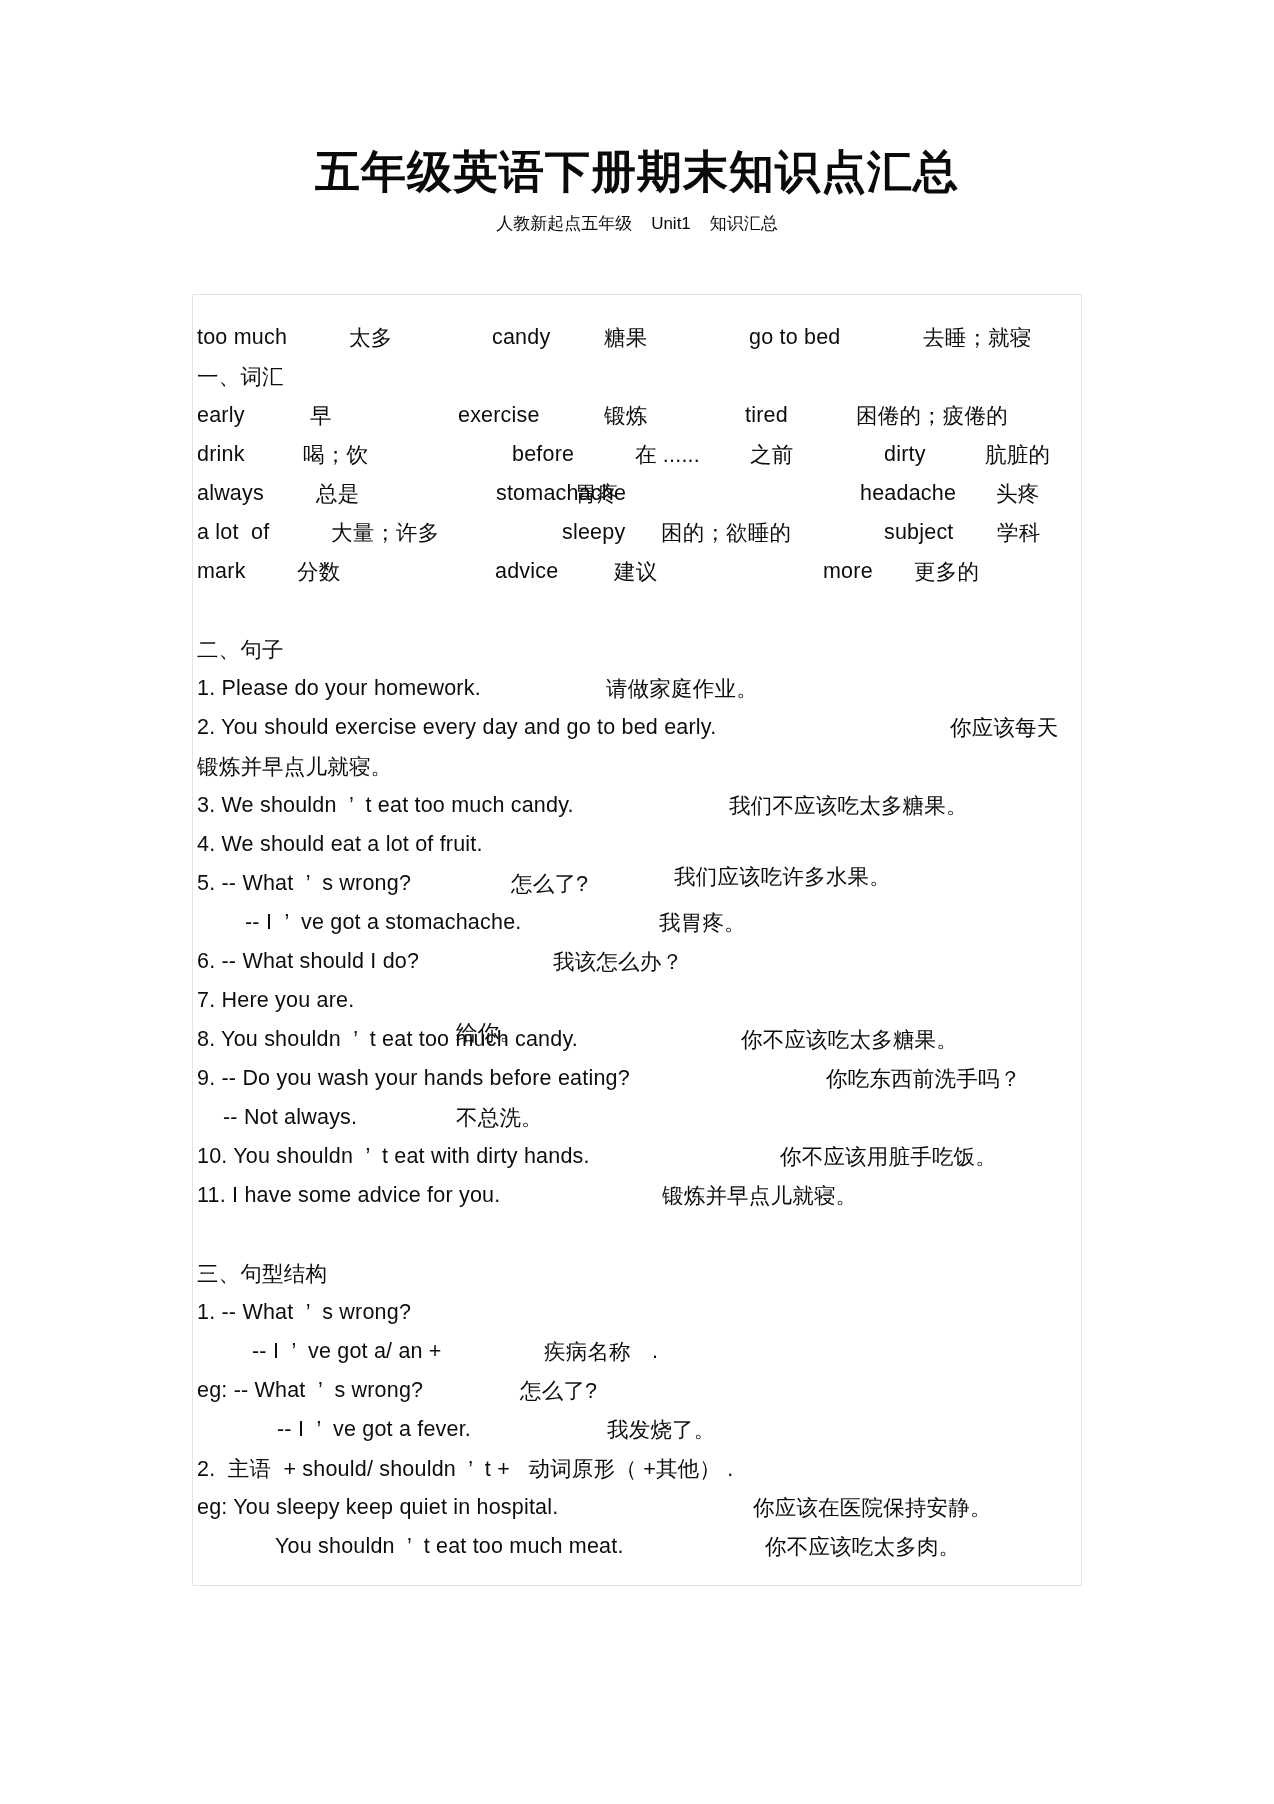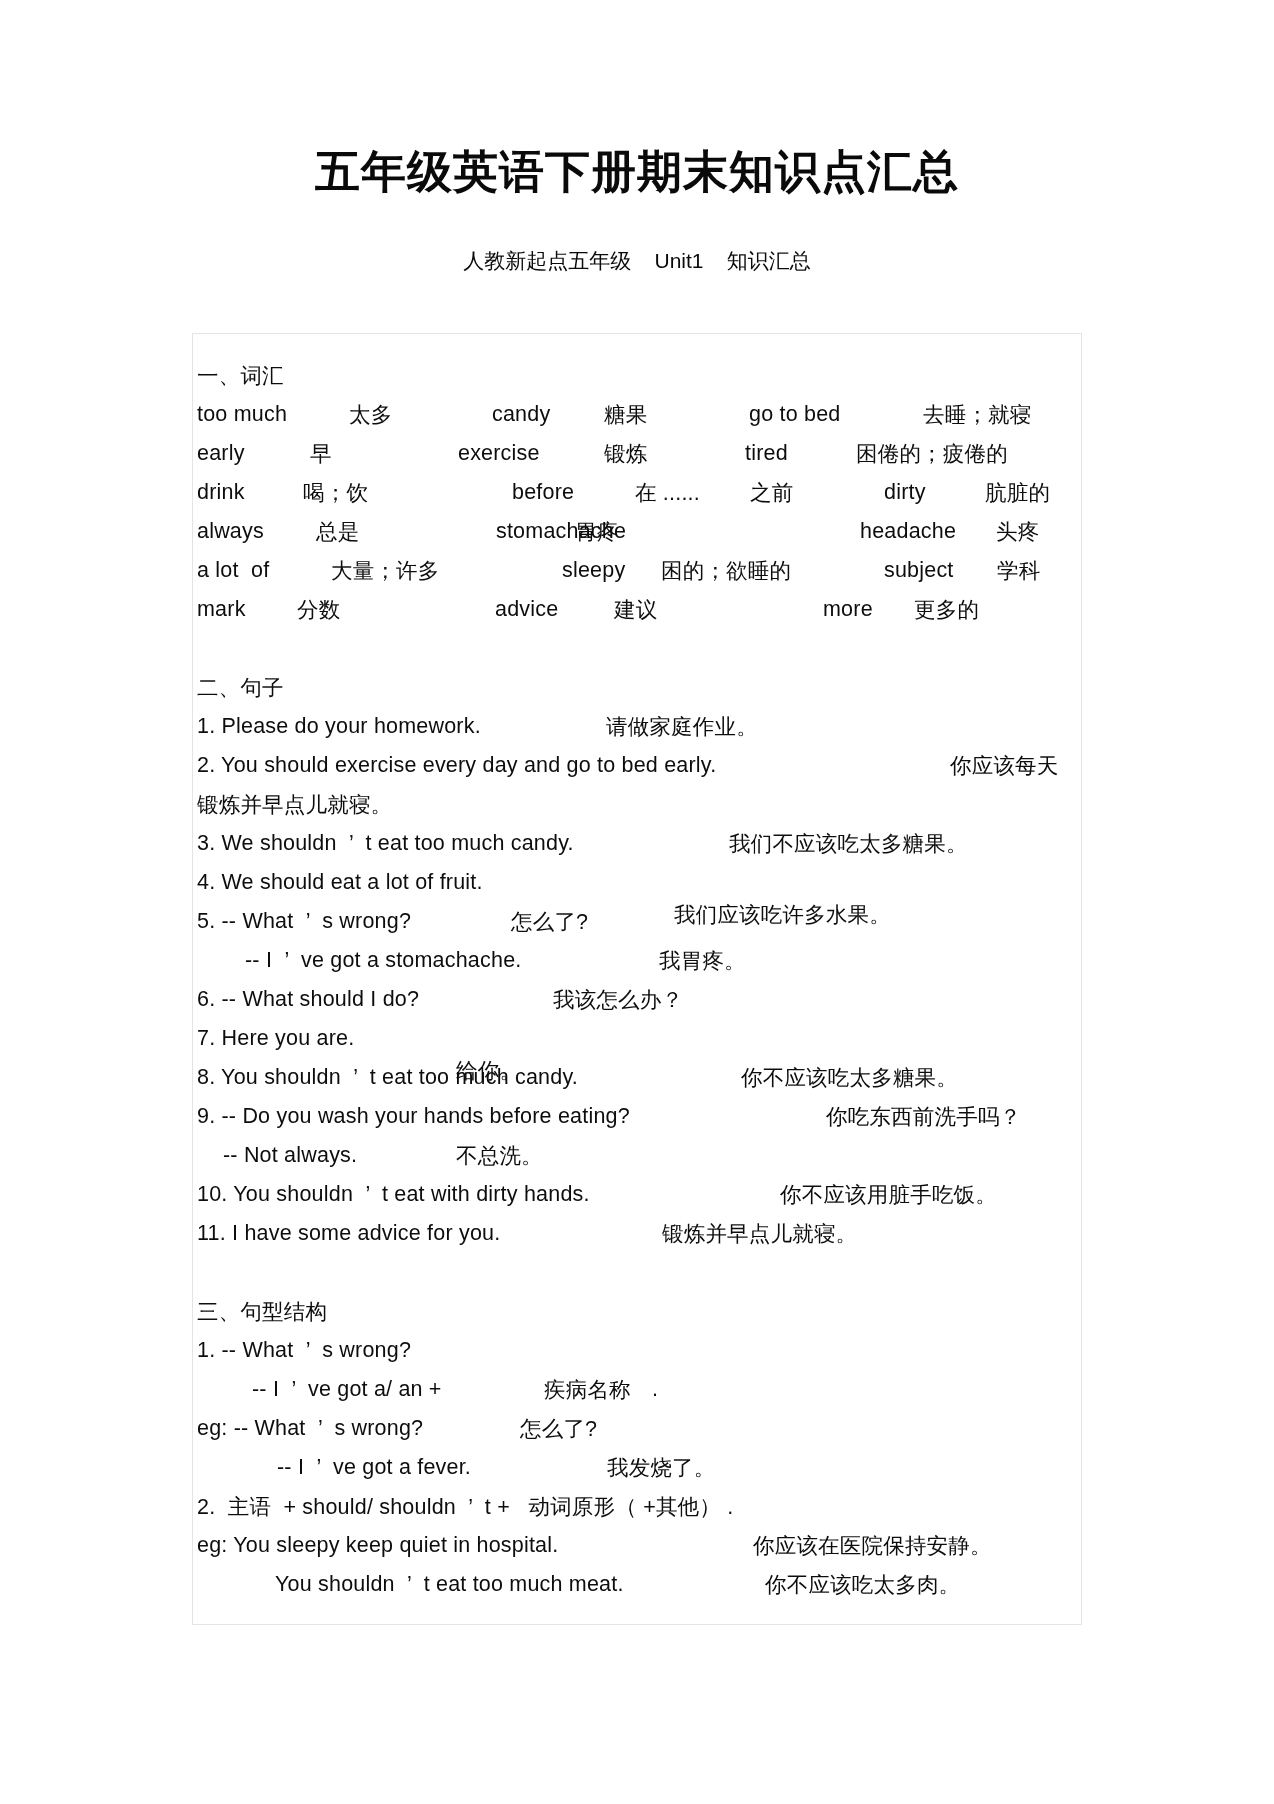--- a/index.html
+++ b/index.html
@@ -7,22 +7,22 @@
     width:1274px;height:1804px;background:#ffffff;color:#111;
     font-family:"Liberation Sans","DejaVu Sans",sans-serif;
     overflow:hidden;
   }
   .doc-title{
     text-align:center;margin:146px 0 0 0;
     font-size:45px;font-weight:700;letter-spacing:1px;color:#0a0a0a;
     line-height:1.15;white-space:pre;
   }
   .doc-subtitle{
-    text-align:center;margin-top:50px;
-    font-size:21px;font-weight:400;color:#0a0a0a;white-space:pre;
+    text-align:center;margin-top:16px;
+    font-size:17px;font-weight:400;color:#0a0a0a;white-space:pre;
     line-height:1.2;
   }
   .panel{
     width:890px;box-sizing:border-box;
     margin:60px auto 0 auto;
     background:#ffffff;border:1px solid #e4e4e4;
     padding:22px 4px 20px 4px;
   }
   .line{
     position:relative;height:39px;font-size:21.5px;color:#0d0d0d;
@@ -33,30 +33,30 @@
   }
   .section-heading .seg{font-weight:400;}
 </style>
 </head>
 <body>
 
 <h1 class="doc-title">五年级英语下册期末知识点汇总</h1>
 <div class="doc-subtitle">人教新起点五年级    Unit1    知识汇总</div>
 
 <div class="panel" id="panel">
-    <div class="line section-heading">
-      <span class="seg" style="left: 0px;">一、词汇</span>
-    </div>
     <div class="line">
       <span class="seg" style="left: 0px;">too much</span>
       <span class="seg" style="left: 152px;">太多</span>
       <span class="seg" style="left: 295px;">candy</span>
       <span class="seg" style="left: 407px;">糖果</span>
       <span class="seg" style="left: 552px;">go to bed</span>
       <span class="seg" style="left: 726px;">去睡；就寝</span>
+    </div>
+    <div class="line section-heading">
+      <span class="seg" style="left: 0px;">一、词汇</span>
     </div>
     <div class="line">
       <span class="seg" style="left: 0px;">early</span>
       <span class="seg" style="left: 113px;">早</span>
       <span class="seg" style="left: 261px;">exercise</span>
       <span class="seg" style="left: 407px;">锻炼</span>
       <span class="seg" style="left: 548px;">tired</span>
       <span class="seg" style="left: 659px;">困倦的；疲倦的</span>
     </div>
     <div class="line">

